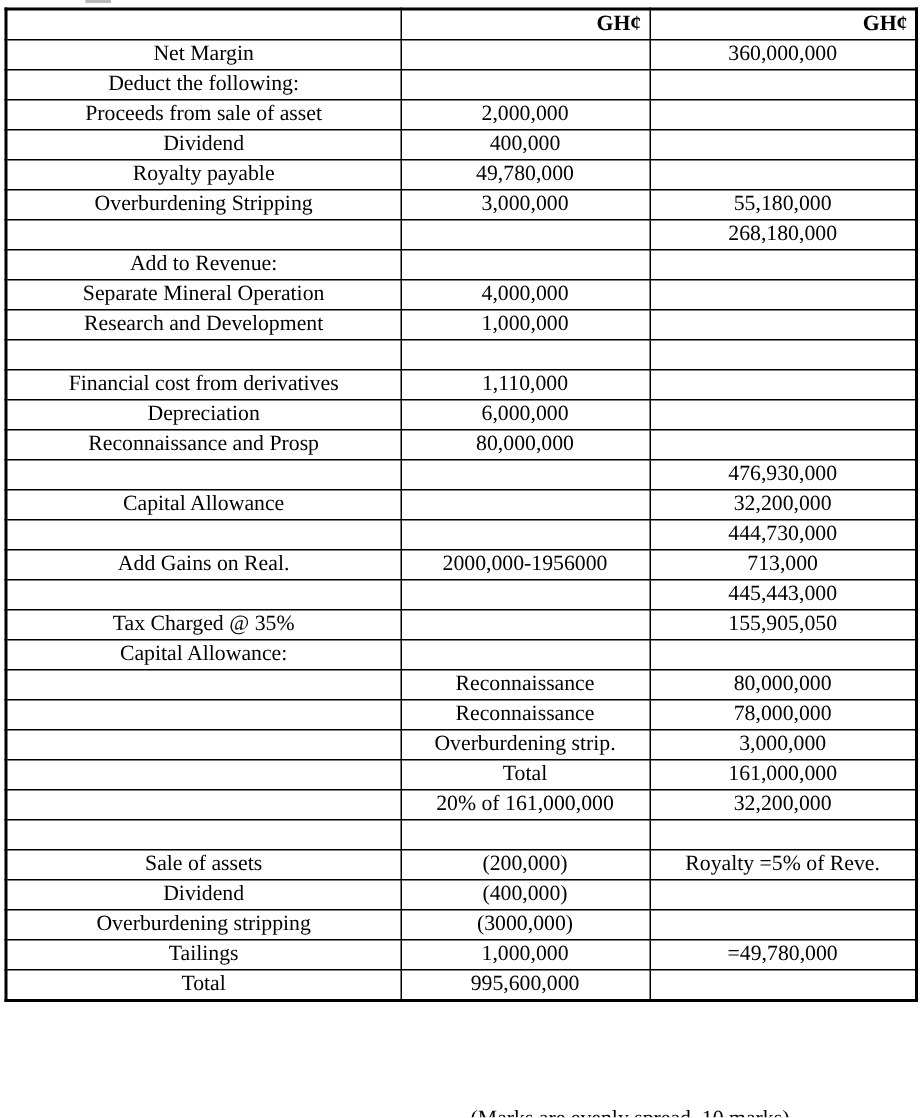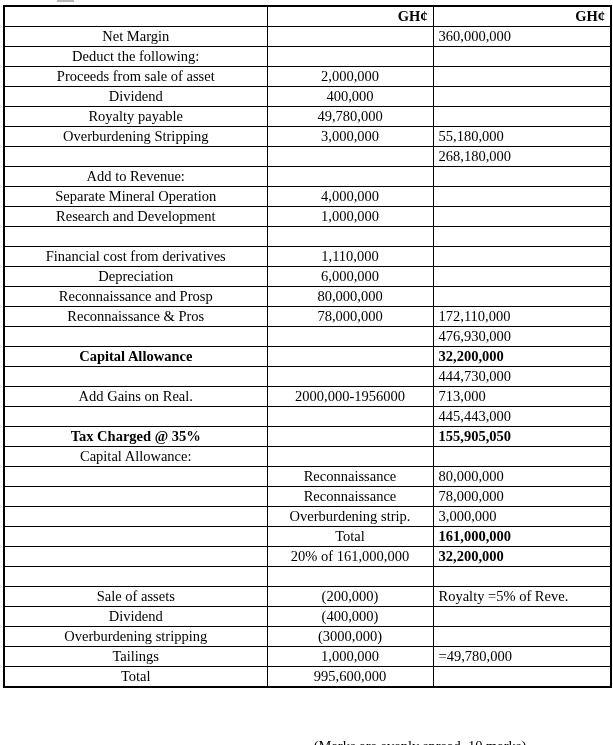--- a/index.html
+++ b/index.html
@@ -24,22 +24,22 @@
     font-size:14.5px;
     overflow:hidden;white-space:nowrap;
     vertical-align:middle;
   }
   col.c1{width:263px;}
   col.c2{width:166px;}
   col.c3{width:178px;}
   .sheet th{font-weight:bold;text-align:right;}
   td.label{text-align:center;}
   td.mid{text-align:center;}
-  td.right{text-align:left;}
-  td.bold{font-weight:bold;margin-left:38px;}
+  td.right{text-align:center;}
+  td.bold{font-weight:normal;margin-left:38px;}
   .footer-clip{
     position:absolute;left:255px;top:738px;width:330px;height:7px;
     overflow:hidden;text-align:center;
     font-size:14.5px;line-height:16px;color:#000;
   }
 </style>
 </head>
 <body>
 
 <div class="top-smudge"></div>
@@ -122,25 +122,20 @@
         <td class="label">Depreciation</td>
         <td class="mid">6,000,000</td>
         <td class="right"></td>
       </tr>
       <tr>
         <td class="label">Reconnaissance and Prosp</td>
         <td class="mid">80,000,000</td>
         <td class="right"></td>
       </tr>
       <tr>
-        <td class="label">Reconnaissance &amp; Pros</td>
-        <td class="mid">78,000,000</td>
-        <td class="right">172,110,000</td>
-      </tr>
-      <tr>
         <td class="label"></td>
         <td class="mid"></td>
         <td class="right">476,930,000</td>
       </tr>
       <tr>
         <td class="label bold">Capital Allowance</td>
         <td class="mid"></td>
         <td class="right bold">32,200,000</td>
       </tr>
       <tr>

